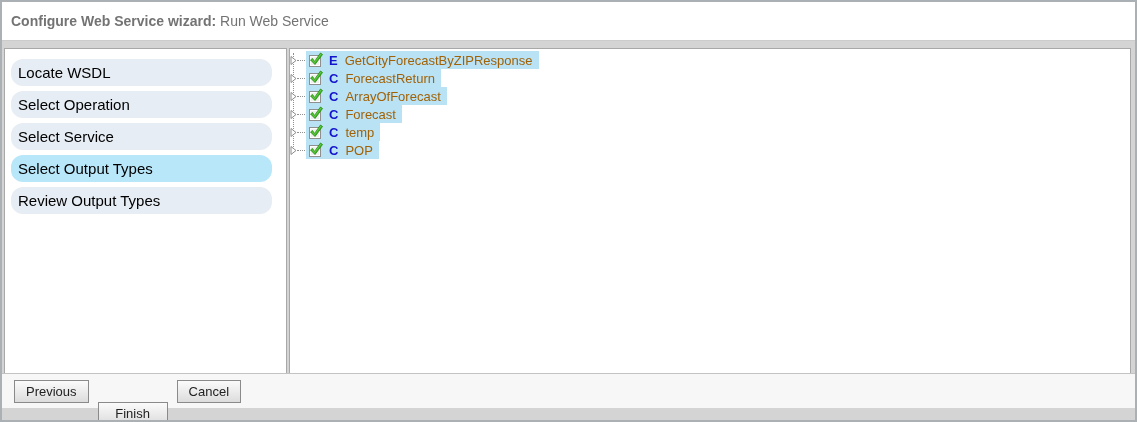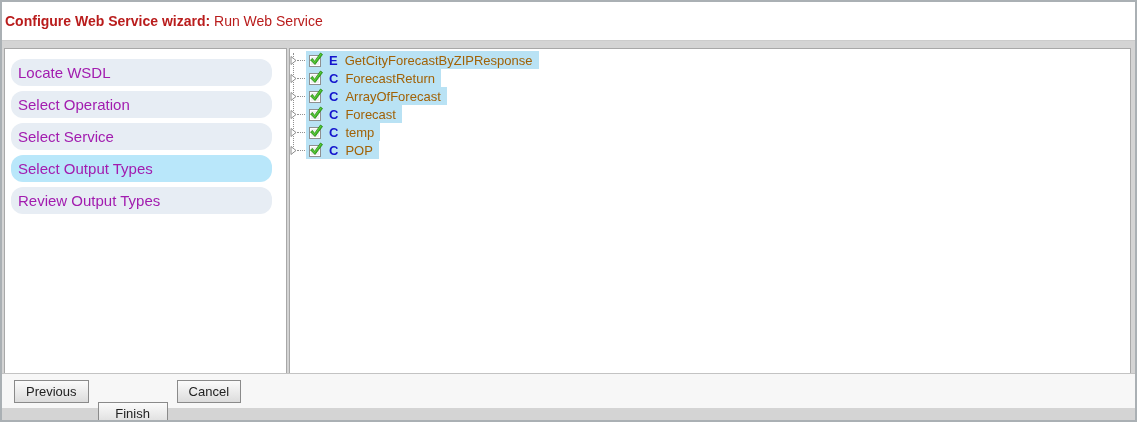--- a/index.html
+++ b/index.html
@@ -13,43 +13,43 @@
     background: #d4d4d4;
     overflow: hidden;
   }
 
   
   .header {
     position: absolute; left: 0; top: 0; width: 1133px; height: 39px;
     background: #ffffff;
     border-bottom: 1px solid #cccccc;
     display: flex; align-items: center;
-    padding-left: 3px;
-    font-size: 14px; color: #b91c1c;
+    padding-left: 9px;
+    font-size: 14px; color: #737373;
     white-space: pre;
   }
   .header b { font-weight: bold; }
 
   
   .panel {
     position: absolute;
     background: #ffffff;
     border: 1px solid #a8a8a8;
   }
   .left-panel  { left: 2px;   top: 46px; width: 283px; height: 331px; }
   .right-panel { left: 287px; top: 46px; width: 842px; height: 331px; overflow: hidden; }
 
   
   .steps { padding-top: 10px; }
   .step {
     height: 27px; line-height: 27px;
     margin: 0 14px 5px 6px;
     padding-left: 7px;
     background: #e7edf4;
-    font-size: 15px; color: #a21caf;
+    font-size: 15px; color: #000000;
     cursor: default;
     overflow: hidden; white-space: nowrap; border-radius: 12px;
   }
   .step.selected { background: #b9e7fa; }
 
   
   .tree { position: relative; padding-top: 2px; }
   .tree-rail {
     position: absolute; left: 3px; top: 4px; height: 98px;
     border-left: 1px dotted #909090;

